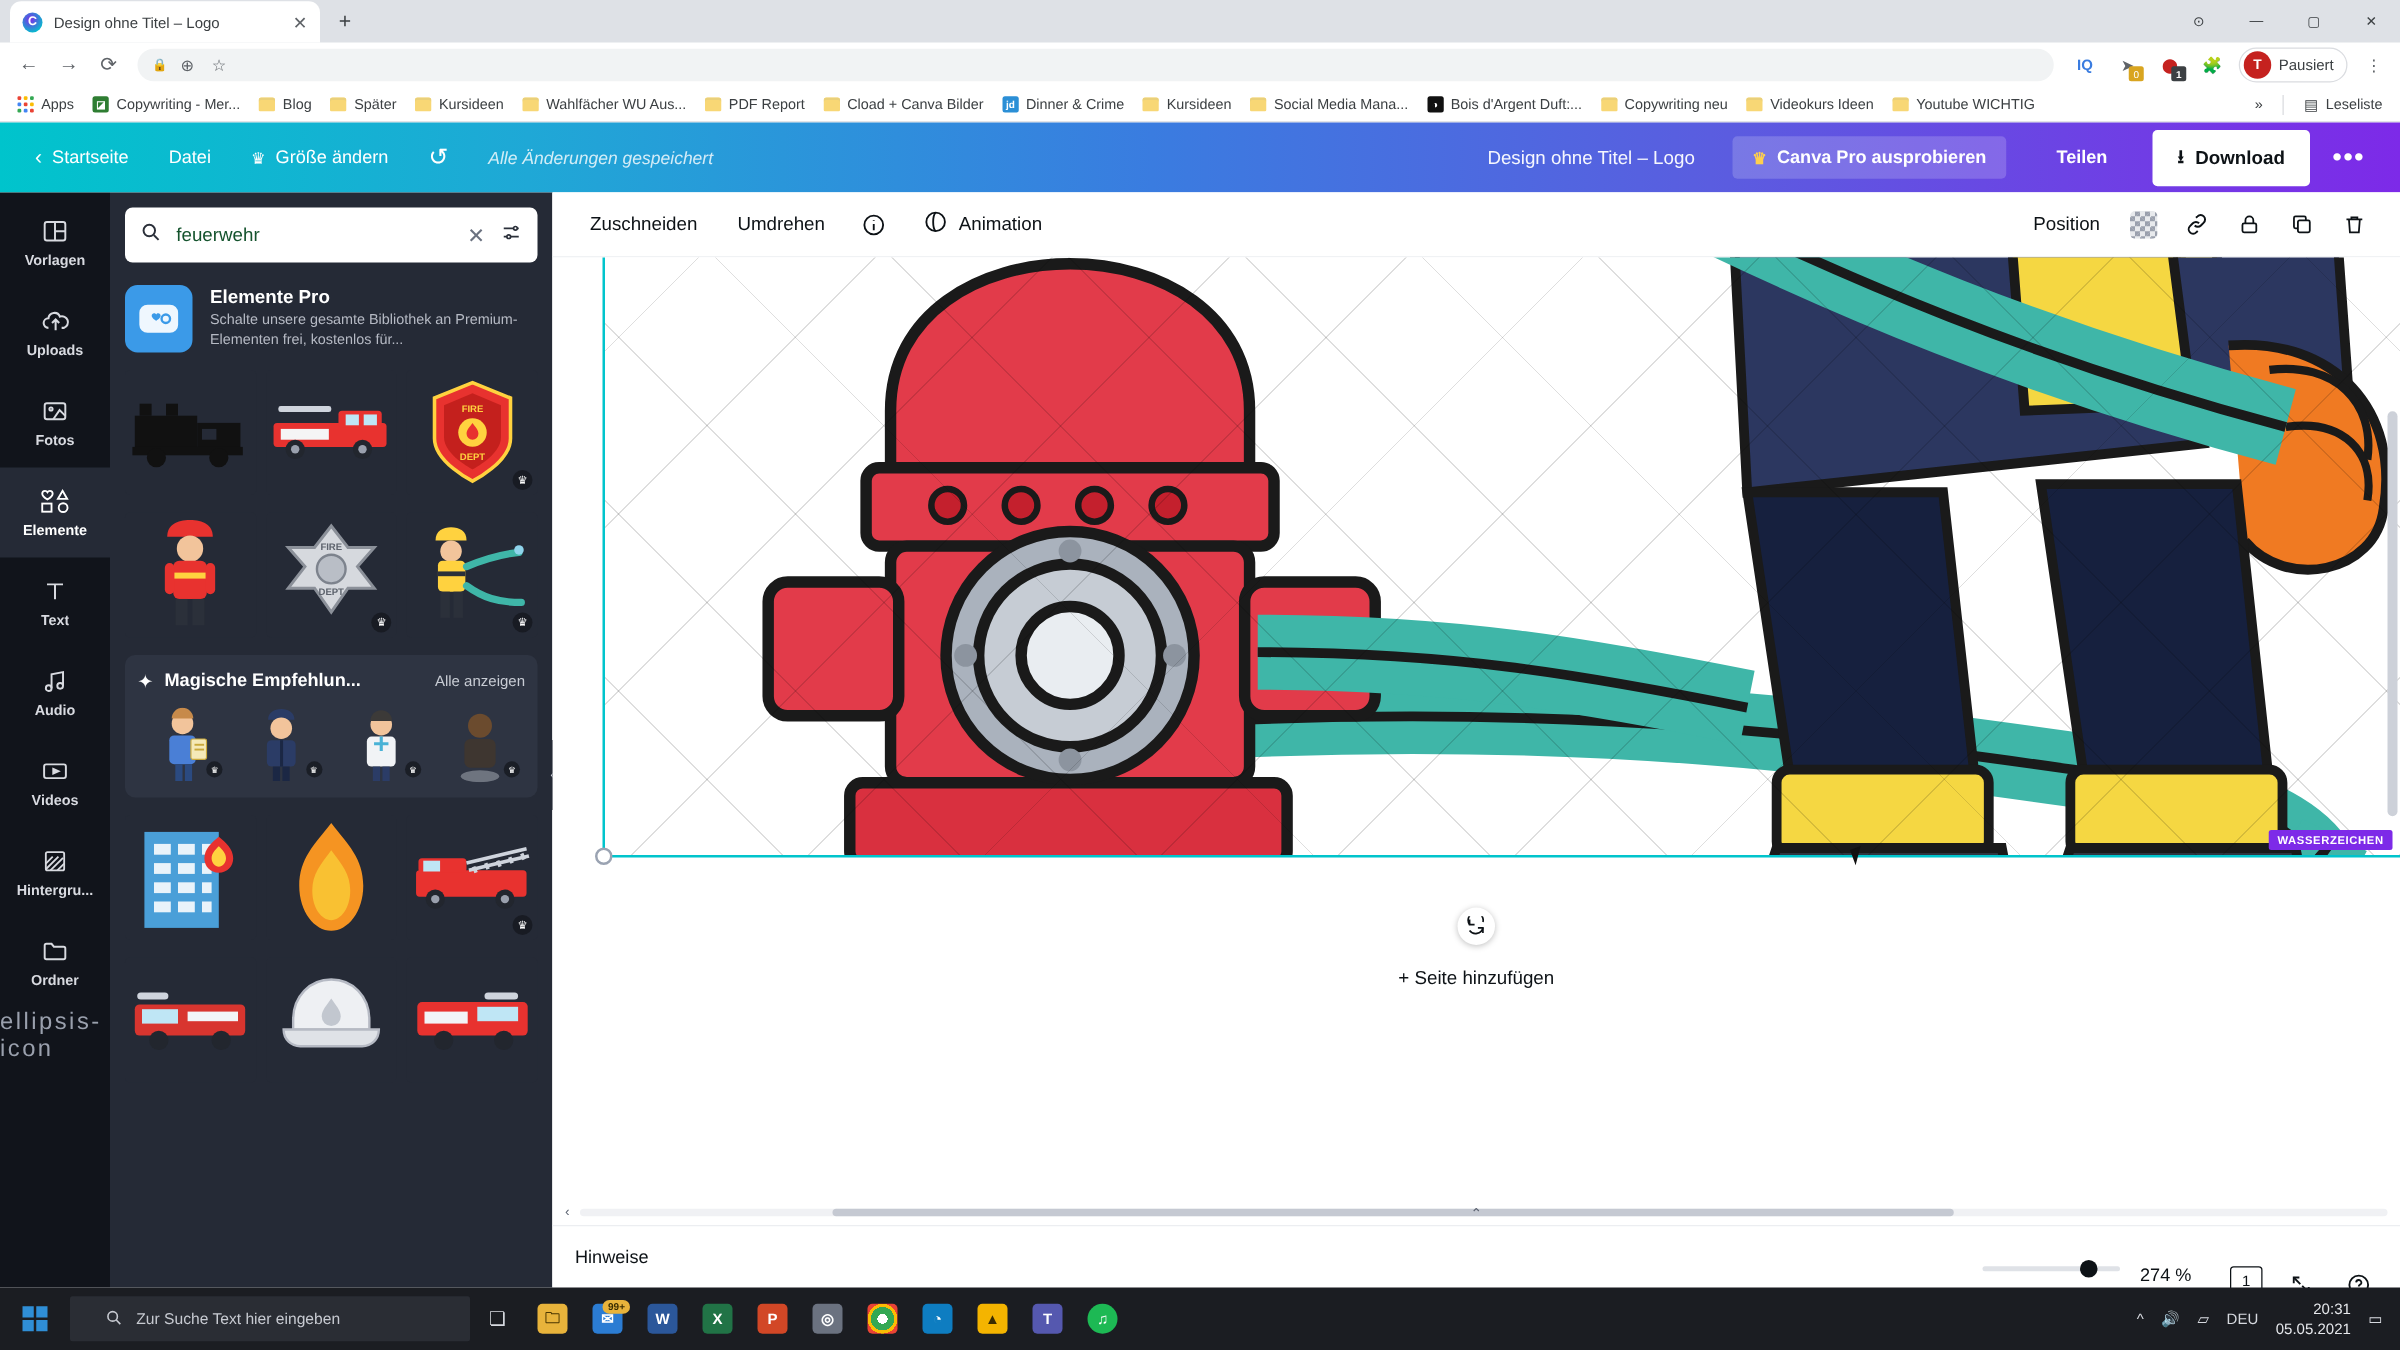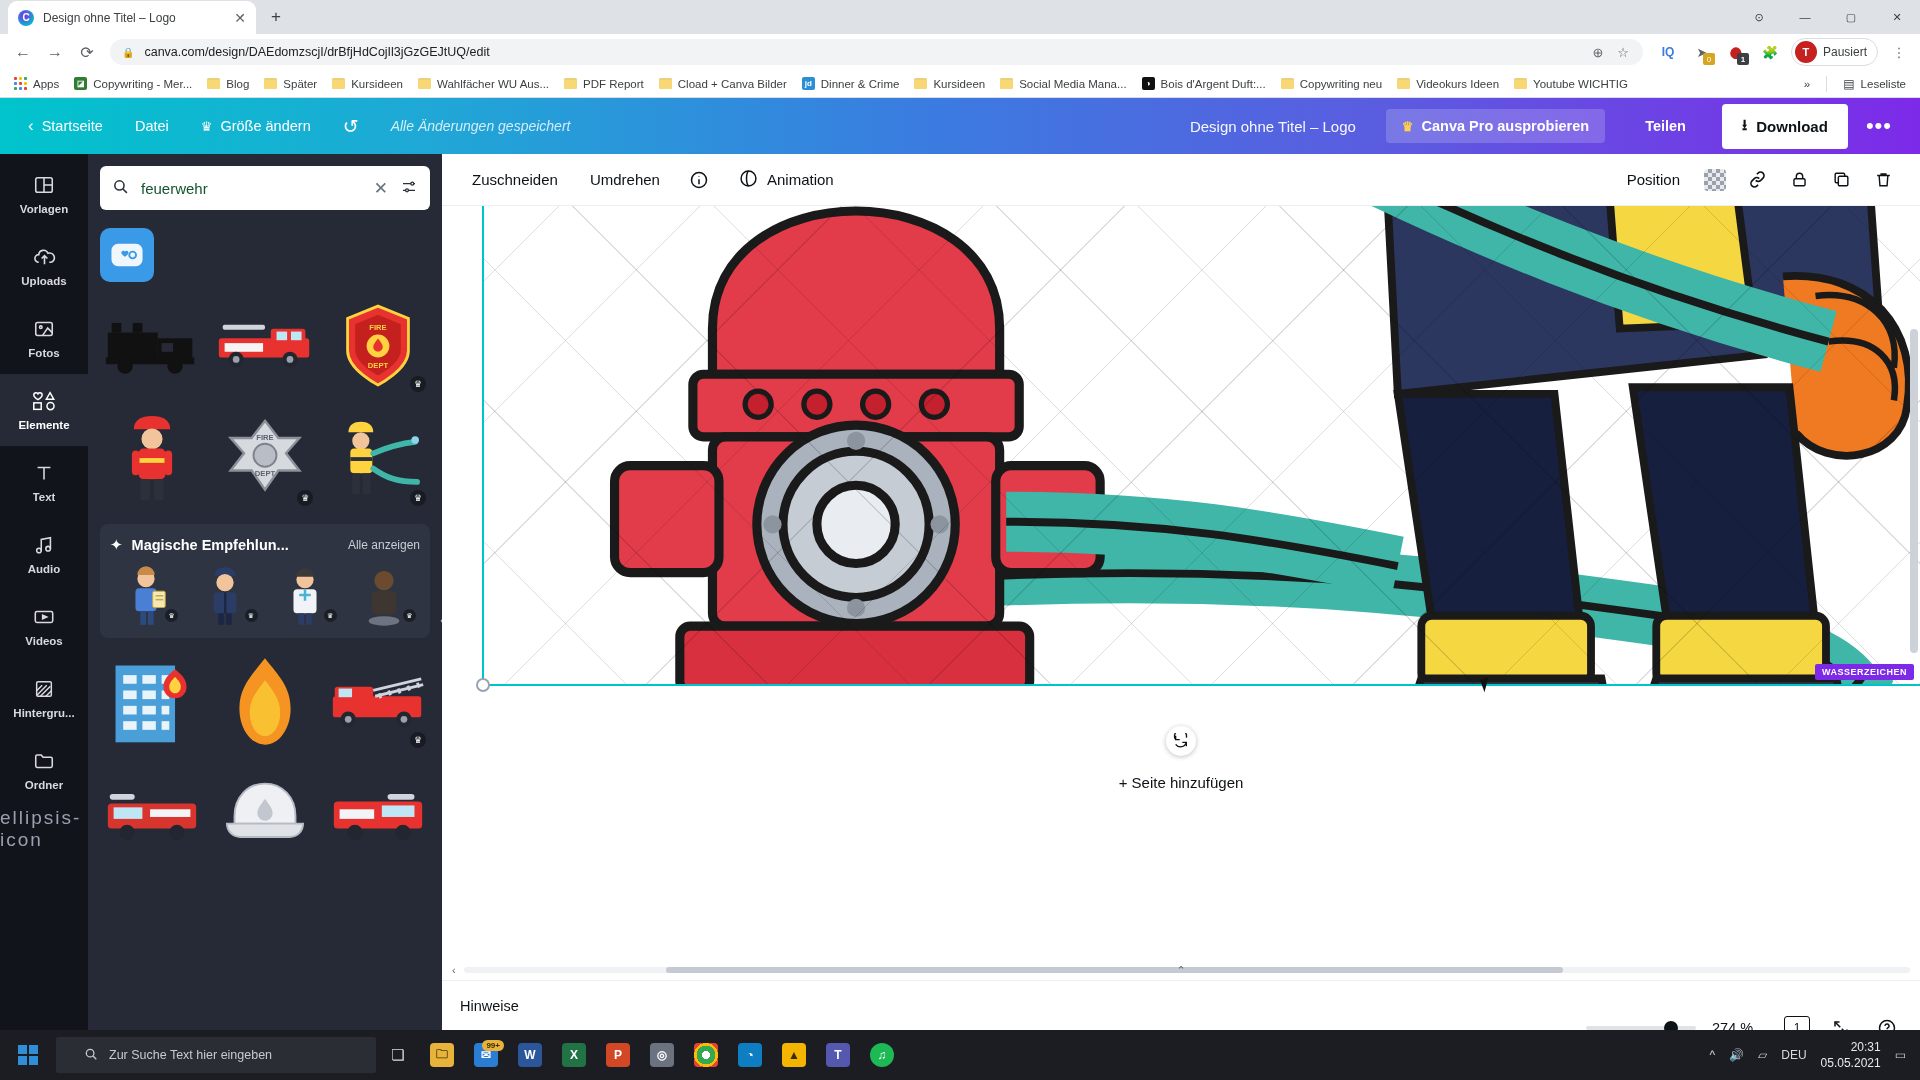--- a/index.html
+++ b/index.html
@@ -230,21 +230,21 @@
   .hs-arrow { font-size: 11px; color: #5b6270; }
   .hs-track { flex: 1; height: 6px; background: #f0f1f4; border-radius: 3px; position: relative; }
   .hs-thumb { position: absolute; left: 14%; width: 62%; height: 6px;
               background: #c5c9d2; border-radius: 3px; }
   .hs-caret { position: absolute; left: 50%; transform: translateX(-50%);
               font-size: 11px; color: #5b6270; }
 
   .footer { height: 50px; background: #fff; border-top: 1px solid #eceef1;
             display: flex; align-items: center; padding: 0 18px; gap: 12px; }
   .ft-note { font-size: 14.5px; color: #0d1216; }
-  .ft-right { margin-left: auto; display: flex; align-items: center; gap: 16px; margin-top: 44px; }
+  .ft-right { margin-left: auto; display: flex; gap: 16px; margin-top: 44px; }
   .zoom-track { width: 110px; height: 4px; background: #dfe2e7; border-radius: 2px; position: relative; }
   .zoom-thumb { position: absolute; left: 78px; top: -5px; width: 14px; height: 14px;
                 border-radius: 50%; background: #0d1216; }
   .zoom-val { font-size: 14.5px; color: #0d1216; min-width: 56px; }
   .ft-ic { width: 30px; height: 30px; display: flex; align-items: center;
            justify-content: center; font-size: 15px; color: #0d1216; }
   .pagecount { border: 1.5px solid #0d1216; border-radius: 3px; width: 26px; height: 24px;
                display: flex; align-items: center; justify-content: center;
                font-size: 12px; color: #0d1216; }
 
@@ -292,21 +292,20 @@
       <div class="winctrl">✕</div>
     </div>
   </div>
 
   <div class="chrome-toolbar">
     <div class="navbtn">←</div>
     <div class="navbtn">→</div>
     <div class="navbtn">⟳</div>
     <div class="omnibox">
       <span class="lock">🔒</span>
-      <span class="url">canva.com/design/DAEdomzscjI/drBfjHdCojIl3jGzGEJtUQ/edit</span>
       <span class="omni-right">
         <span class="omni-ic">⊕</span>
         <span class="omni-ic">☆</span>
       </span>
     </div>
     <div class="tb-icons">
       <div class="tb-ic" style="color:#3a7ce0;font-weight:bold;font-size:12px">IQ</div>
       <div class="tb-ic">➤<span class="badge" style="background:#d9a520">0</span></div>
       <div class="tb-ic" style="color:#c5221f;font-size:11px;font-weight:bold">⬤<span class="badge" style="background:#3c4043">1</span></div>
       <div class="tb-ic">🧩</div>
@@ -534,20 +533,24 @@
         </span>
       </div>
 
       <div class="pro-card">
         <div class="pro-icon">
           <svg width="32" height="26" viewBox="0 0 34 26" fill="none" stroke="#fff" stroke-width="2">
               <rect x="1.5" y="2" width="31" height="22" rx="6" fill="#fff" opacity=".92"></rect>
               <path d="M11 10.5c0-1.2.9-2.1 2-2.1.9 0 1.4.5 1.8 1 .4-.5.9-1 1.8-1 1.1 0 2 .9 2 2.1 0 2-3.8 4.3-3.8 4.3S11 12.5 11 10.5z" fill="#3b9ae8" stroke="none"></path>
               <circle cx="23" cy="13" r="3.6" fill="none" stroke="#3b9ae8" stroke-width="2"></circle>
             </svg>
+        </div>
+        <div class="pro-txt">
+          <h4>Elemente Pro</h4>
+          <p>Schalte unsere gesamte Bibliothek an Premium-Elementen frei, kostenlos für...</p>
         </div>
       </div>
 
       <div class="grid3">
         <div class="gcell" style="background:#252a36">
           <svg width="96" height="62" viewBox="0 0 100 64">
             <rect x="4" y="18" width="52" height="30" fill="#111"></rect>
             <rect x="56" y="24" width="36" height="24" fill="#111"></rect>
             <rect x="8" y="8" width="10" height="10" fill="#111"></rect>
               <rect x="30" y="8" width="10" height="10" fill="#111"></rect>

